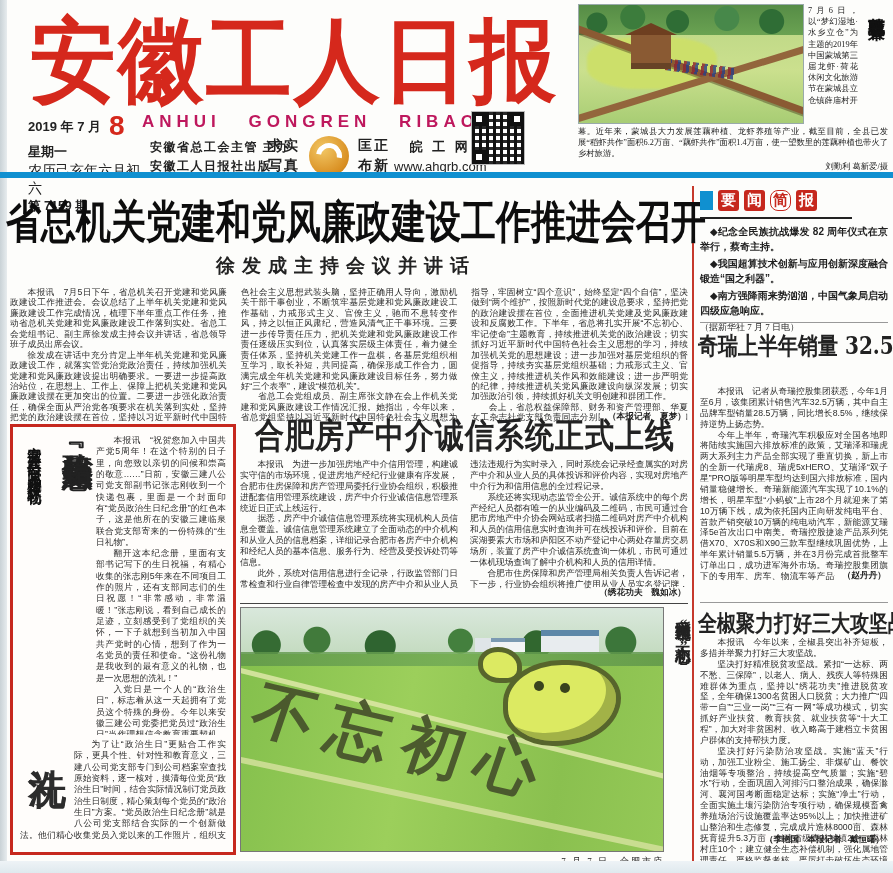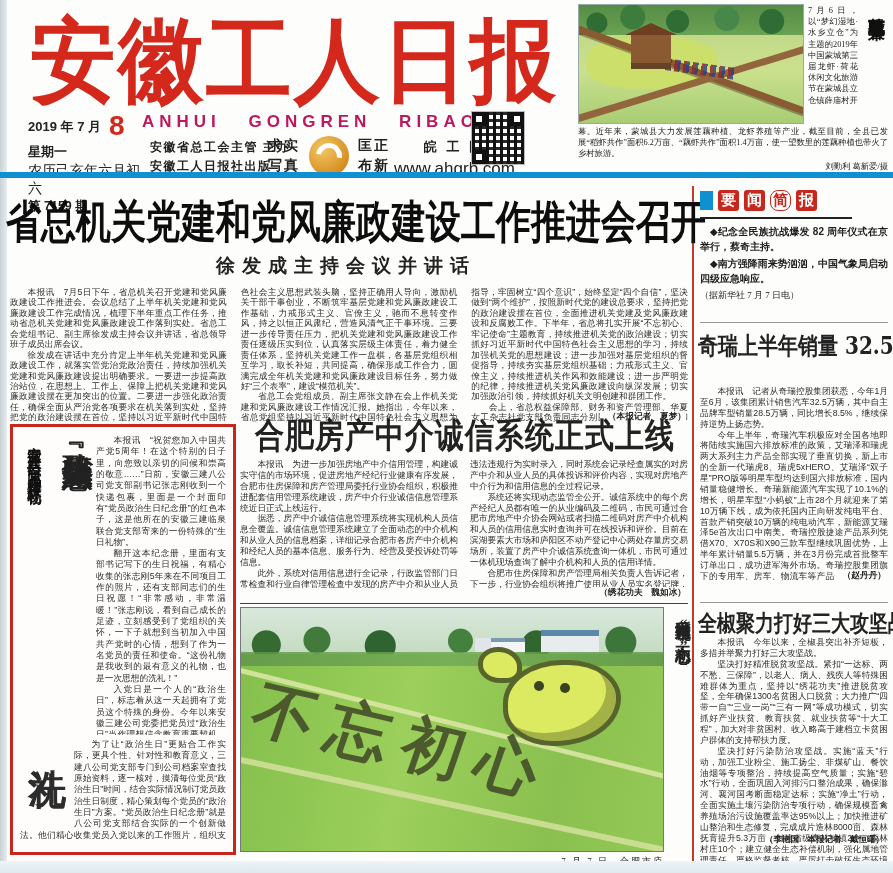--- a/index.html
+++ b/index.html
@@ -34,21 +34,21 @@
   .motto { position:absolute; left:268px; top:136px; display:flex; align-items:center; }
   .motto-col { font-size:14px; font-weight:bold; line-height:1.45; letter-spacing:2px;
     font-family:"Liberation Serif","DejaVu Serif",serif; }
   .logo-circle { width:40px; height:40px; border-radius:50%; margin:0 9px; position:relative;
     background:radial-gradient(circle at 35% 32%, #f2c765, #d98f22 70%, #b97413); }
   .logo-circle::after { content:""; position:absolute; inset:7px; border-radius:50%;
     border:5px solid #fff; border-left-color:transparent; border-bottom-color:transparent;
     transform:rotate(-35deg); }
   .site-block { position:absolute; left:394px; top:138px; }
   .site-name { font-size:13px; font-weight:bold; letter-spacing:3px;text-align:center; }
-  .site-url { font-size:17px; margin-top:3px; }
+  .site-url { font-size:13px; margin-top:3px; }
   .qr { position:absolute; left:472px; top:112px; width:52px; height:52px; outline:1px solid #bbb;
     background:
       repeating-linear-gradient(0deg, rgba(17,17,17,.9) 0 3px, transparent 3px 7px),
       repeating-linear-gradient(90deg, #111 0 3px, #fff 3px 7px); }
   .qr i { position:absolute; width:14px; height:14px; background:#fff; border:4px solid #111; }
   .qr i.tl { left:0; top:0; } .qr i.tr { right:0; top:0; } .qr i.bl { left:0; bottom:0; }
 
   
   .lotus-photo { position:absolute; left:578px; top:4px; width:226px; height:120px;
     border:1px solid #9aa; overflow:hidden;
@@ -304,20 +304,21 @@
 
   <div class="briefs-header">
     <div class="briefs-blue"></div>
     <span class="bchar">要</span>
     <span class="bchar">闻</span>
     <span class="bchar outline">简</span>
     <span class="bchar">报</span>
   </div>
   <div class="briefs-list">
     <p>◆纪念全民族抗战爆发 82 周年仪式在京举行，蔡奇主持。</p>
+    <p>◆我国超算技术创新与应用创新深度融合锻造“国之利器”。</p>
     <p>◆南方强降雨来势汹汹，中国气象局启动四级应急响应。</p>
     <div class="briefs-source">（据新华社 7 月 7 日电）</div>
   </div>
   <div class="side-rule" style="top:322px;"></div>
 
   <div class="chery-headline">奇瑞上半年销量 32.5 万辆</div>
   <div class="chery-body-wrap">
     <div class="side-body">
       <p class="np">本报讯　记者从奇瑞控股集团获悉，今年1月至6月，该集团累计销售汽车32.5万辆，其中自主品牌车型销量28.5万辆，同比增长8.5%，继续保持逆势上扬态势。</p>
       <p class="np">今年上半年，奇瑞汽车积极应对全国各地即将陆续实施国六排放标准的政策，艾瑞泽和瑞虎两大系列主力产品全部实现了垂直切换，新上市的全新一代瑞虎8、瑞虎5xHERO、艾瑞泽“双子星”PRO版等明星车型均达到国六排放标准，国内销量稳健增长。奇瑞新能源汽车实现了10.1%的增长，明星车型“小蚂蚁”上市28个月就迎来了第10万辆下线，成为依托国内正向研发纯电平台、首款产销突破10万辆的纯电动汽车，新能源艾瑞泽5e首次出口中南美。奇瑞控股捷途产品系列凭借X70、X70S和X90三款车型继续巩固优势，上半年累计销量5.5万辆，并在3月份完成首批整车订单出口，成功进军海外市场。奇瑞控股集团旗下的专用车、房车、物流车等产品也全面发力，带动集团商用车板块销量实现了90.2%的高速增长。</p>

